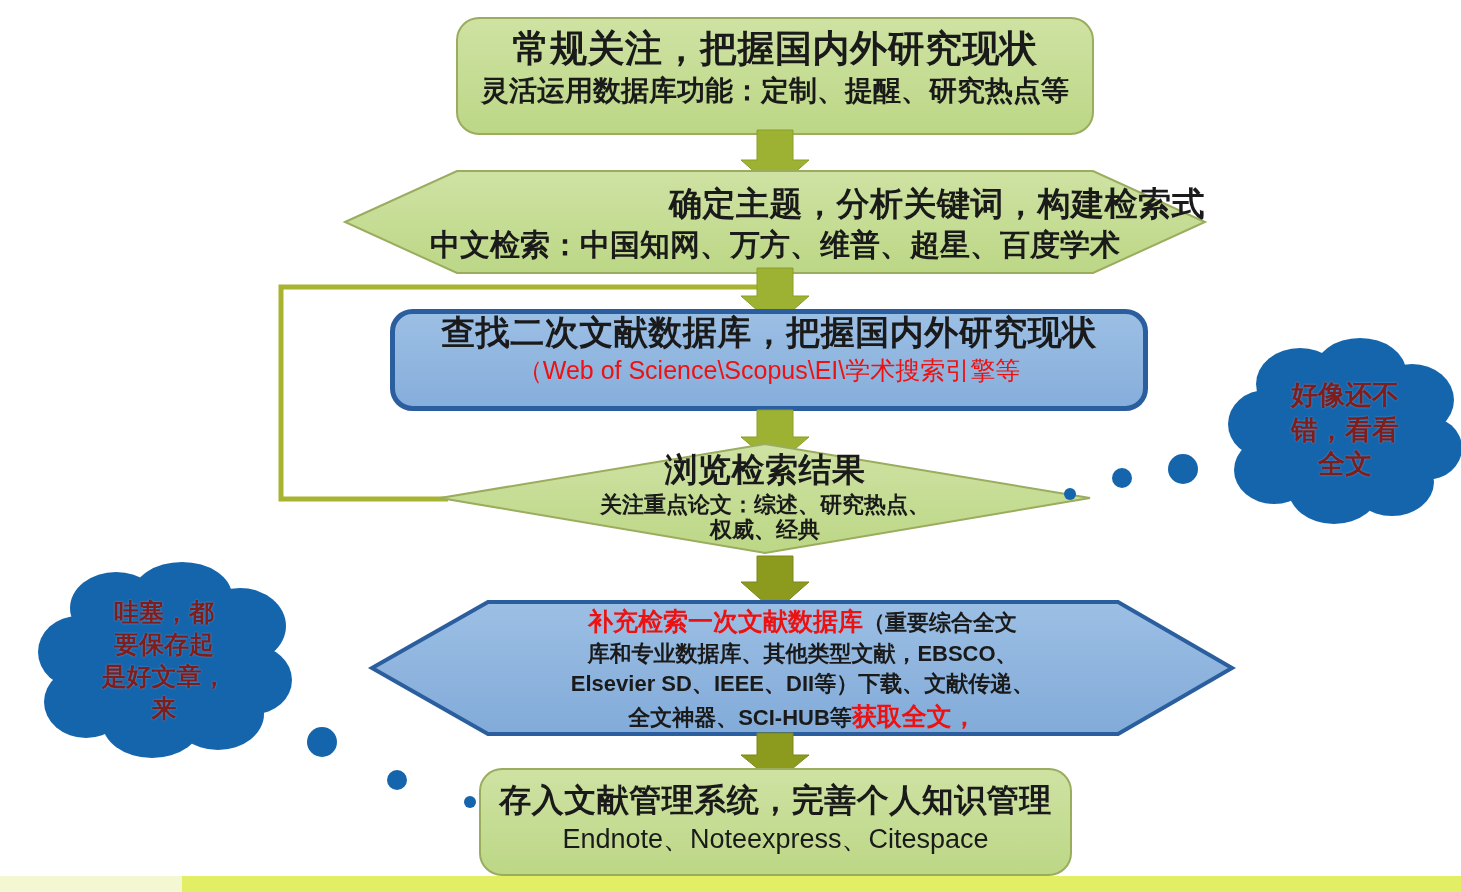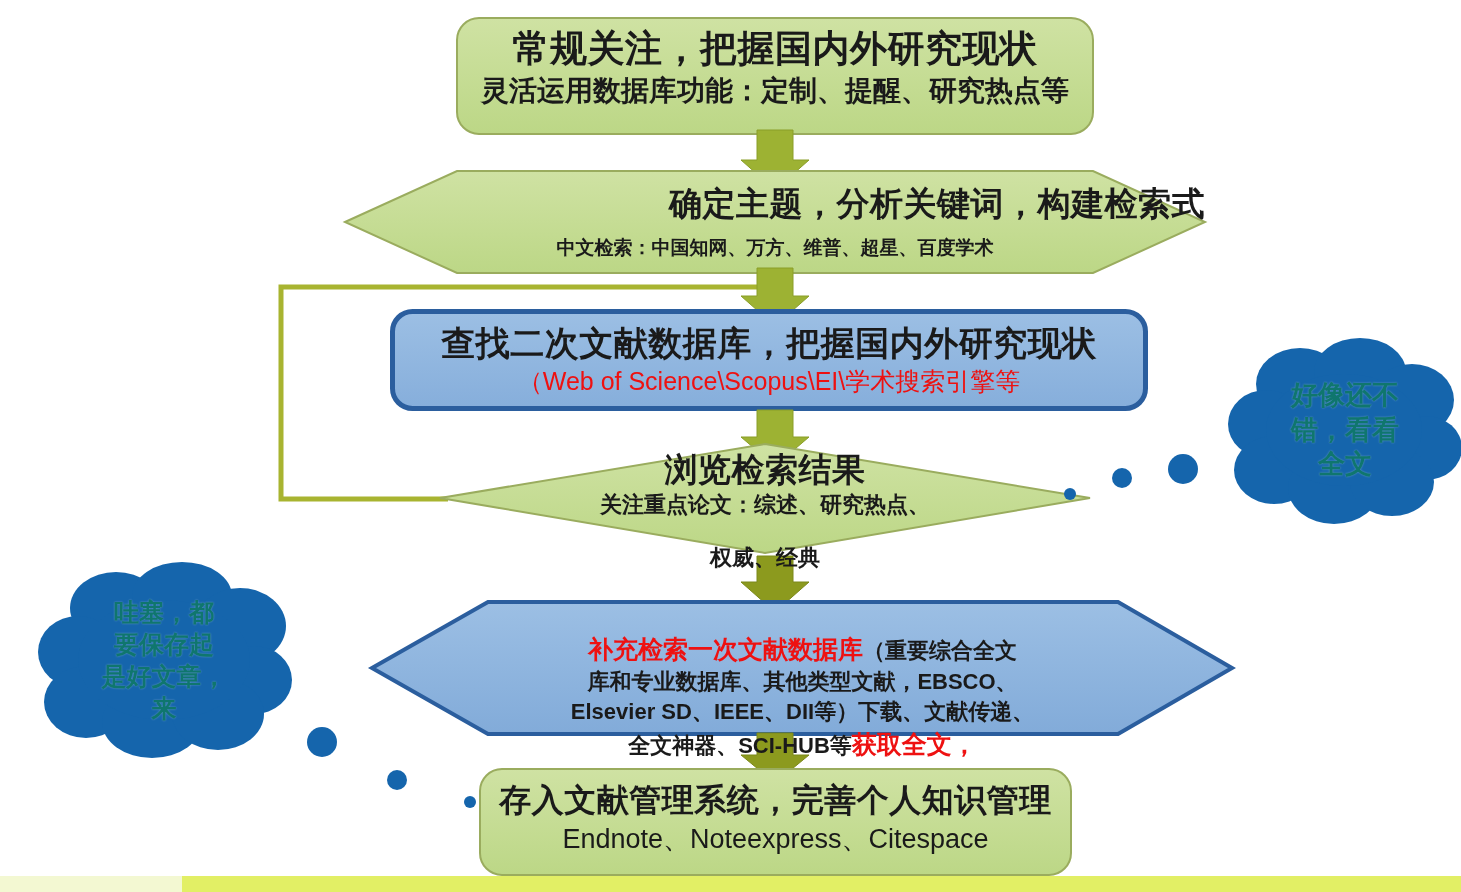--- a/index.html
+++ b/index.html
@@ -26,33 +26,32 @@
     pointer-events: none;
   }
   .t-main {
     font-family: "Liberation Serif", "DejaVu Serif", serif;
     font-weight: 700;
     letter-spacing: 0.5px;
   }
   .t-sub {
     font-family: "Liberation Sans", "DejaVu Sans", sans-serif;
     font-weight: 600;
-    margin-top: 28px;
   }
   .red {
     color: #ee1111;
   }
   .shape {
     position: absolute;
     z-index: 3;
   }
   .cloud-text {
     position: absolute;
     z-index: 9;
-    color: #0f766e;
+    color: #7f1d1d;
     text-align: center;
     font-family: "Liberation Serif", "DejaVu Serif", serif;
     font-weight: 700;
     line-height: 1.28;
     pointer-events: none;
     text-shadow: 0 0 2px rgba(255,255,255,0.35);
   }
   .dot {
     position: absolute;
     border-radius: 50%;
@@ -231,24 +230,24 @@
   <div class="dot" style="left:387px; top:770px; width:20px; height:20px; background:#1565ac;"></div>
   <div class="dot" style="left:464px; top:796px; width:12px; height:12px; background:#1565ac;"></div>
 
   <div class="node-text" style="left:455px; top:28px; width:640px;">
     <div class="t-main" style="font-size:37px;">常规关注，把握国内外研究现状</div>
     <div class="t-sub" style="font-size:28px; margin-top:6px;">灵活运用数据库功能：定制、提醒、研究热点等</div>
   </div>
 
   <div class="node-text" style="left:345px; top:186px; width:860px;">
     <div class="t-main" style="font-size:33px;text-align:right;">确定主题，分析关键词，构建检索式</div>
-    <div class="t-sub" style="font-size:19px; margin-top:16px;font-family:Liberation Mono, monospace;">中文检索：中国知网、万方、维普、超星、百度学术</div>
-  </div>
-
-  <div class="node-text" style="left:390px; top:325px; width:758px;">
+    <div class="t-sub" style="font-size:30px; margin-top:5px;">中文检索：中国知网、万方、维普、超星、百度学术</div>
+  </div>
+
+  <div class="node-text" style="left:390px; top:314px; width:758px;">
     <div class="t-main" style="font-size:34px;">查找二次文献数据库，把握国内外研究现状</div>
     <div class="t-sub red" style="font-size:25px; margin-top:4px; font-weight:400;">（Web of Science\Scopus\EI\学术搜索引擎等</div>
   </div>
 
   <div class="node-text" style="left:440px; top:452px; width:650px;">
     <div class="t-main" style="font-size:33px;">浏览检索结果</div>
     <div class="t-sub" style="font-size:22px; margin-top:4px;">关注重点论文：综述、研究热点、</div>
     <div class="t-sub" style="font-size:22px;">权威、经典</div>
   </div>
 

